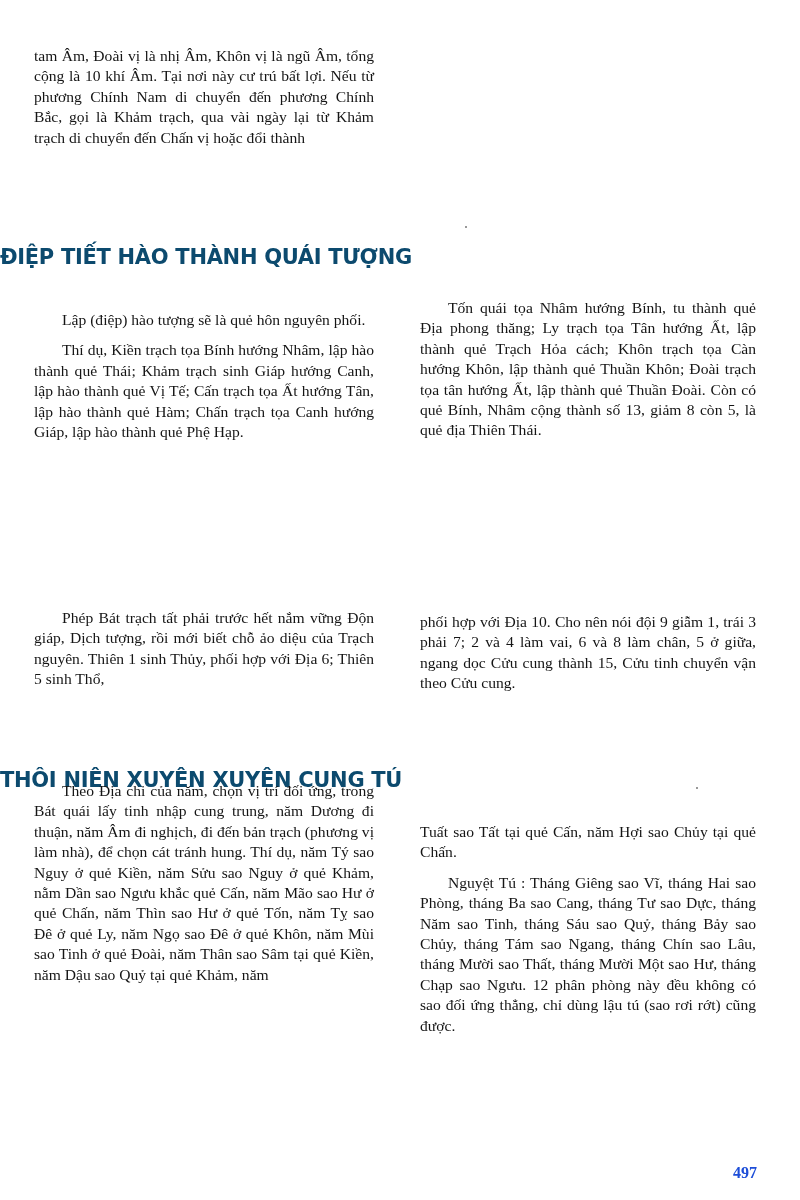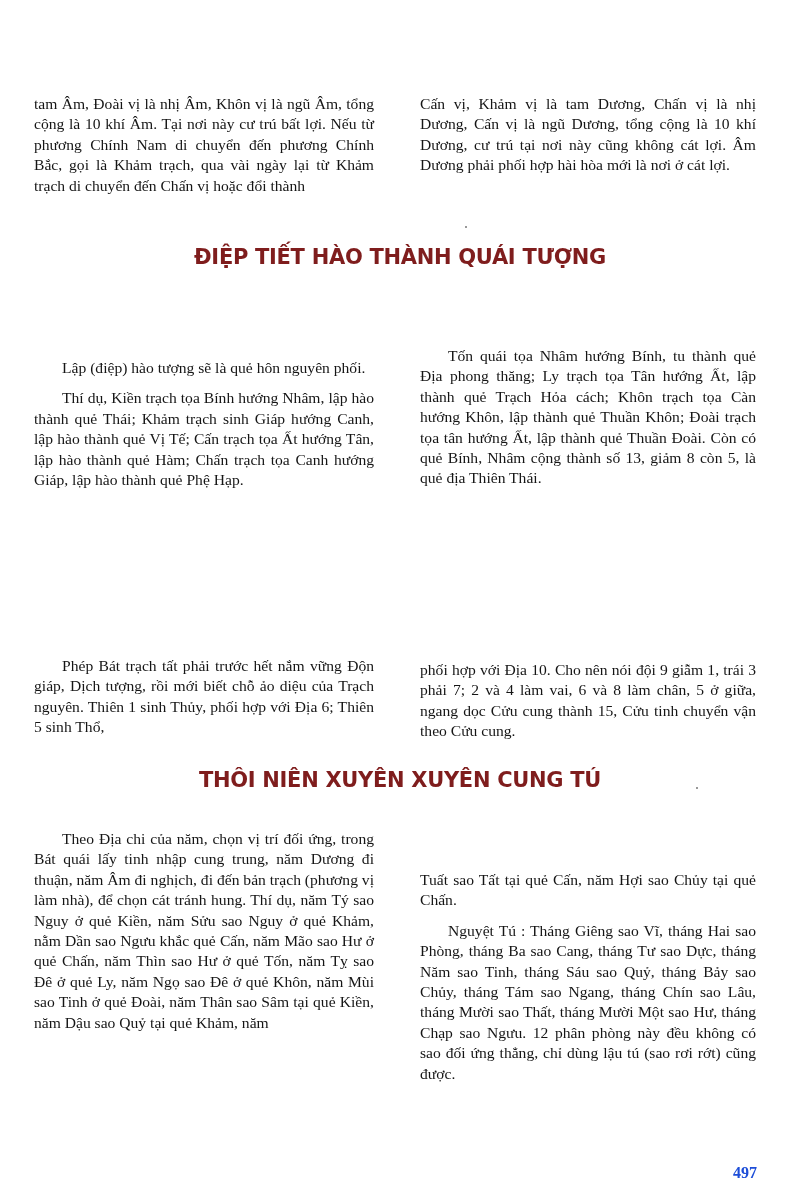--- a/index.html
+++ b/index.html
@@ -1,36 +1,33 @@
 <!DOCTYPE html>
 <html><head>
 <meta charset="utf-8">
 <style>
   html, body { margin: 0; padding: 0; background: #ffffff; }
   body { width: 800px; height: 1200px; position: relative; overflow: hidden; color: #111; }
   .page { position: absolute; left: 0; top: 0; width: 800px; height: 1200px; }
-  .col { position: absolute; font-family: "Liberation Serif", "DejaVu Serif", serif; font-size: 15.6px; line-height: 20.4px; text-align: justify; color: #151515; margin-top: 48px; }
+  .col { position: absolute; font-family: "Liberation Serif", "DejaVu Serif", serif; font-size: 15.6px; line-height: 20.4px; text-align: justify; color: #151515; }
   .col p { margin: 0 0 10px 0; }
   .col p.indent { text-indent: 28px; }
   .col.left { left: 34px; width: 340px; }
   .col.right { left: 420px; width: 336px; }
-  .heading { position: absolute; left: 0; width: 800px; text-align: center; font-family: "DejaVu Sans", "Liberation Sans", sans-serif; font-weight: bold; font-size: 21px; letter-spacing: -0.3px; color: #7f1d1d; }
+  .heading { position: absolute; left: 0; width: 800px; font-family: "DejaVu Sans", "Liberation Sans", sans-serif; font-weight: bold; font-size: 21px; letter-spacing: -0.3px; color: #0c4a6e; }
   .pagenum { position: absolute; left: 733px; top: 1164px; font-family: "Liberation Serif", serif; font-size: 16px; font-weight: bold; color: #1d4ed8; }
   .speck { position: absolute; width: 2px; height: 2px; background: #777; border-radius: 1px; }
 </style>
 </head>
 <body>
 
 <div class="page">
 
   <div class="col left" style="top:46px;">
     <p>tam Âm, Đoài vị là nhị Âm, Khôn vị là ngũ Âm, tổng cộng là 10 khí Âm. Tại nơi này cư trú bất lợi. Nếu từ phương Chính Nam di chuyển đến phương Chính Bắc, gọi là Khảm trạch, qua vài ngày lại từ Khảm trạch di chuyển đến Chấn vị hoặc đổi thành</p>
-  </div>
-  <div class="col right" style="top:46px;">
-    <p>Cấn vị, Khảm vị là tam Dương, Chấn vị là nhị Dương, Cấn vị là ngũ Dương, tổng cộng là 10 khí Dương, cư trú tại nơi này cũng không cát lợi. Âm Dương phải phối hợp hài hòa mới là nơi ở cát lợi.</p>
   </div>
 
   <div class="speck" style="left:465px; top:226px;"></div>
 
   <div class="heading" style="top:245px;">ĐIỆP TIẾT HÀO THÀNH QUÁI TƯỢNG</div>
   <div class="col left" style="top:310px;">
     <p class="indent">Lập (điệp) hào tượng sẽ là quẻ hôn nguyên phối.</p>
     <p class="indent">Thí dụ, Kiền trạch tọa Bính hướng Nhâm, lập hào thành quẻ Thái; Khảm trạch sinh Giáp hướng Canh, lập hào thành quẻ Vị Tế; Cấn trạch tọa Ất hướng Tân, lập hào thành quẻ Hàm; Chấn trạch tọa Canh hướng Giáp, lập hào thành quẻ Phệ Hạp.</p>
   </div>
   <div class="col right" style="top:298px;">

